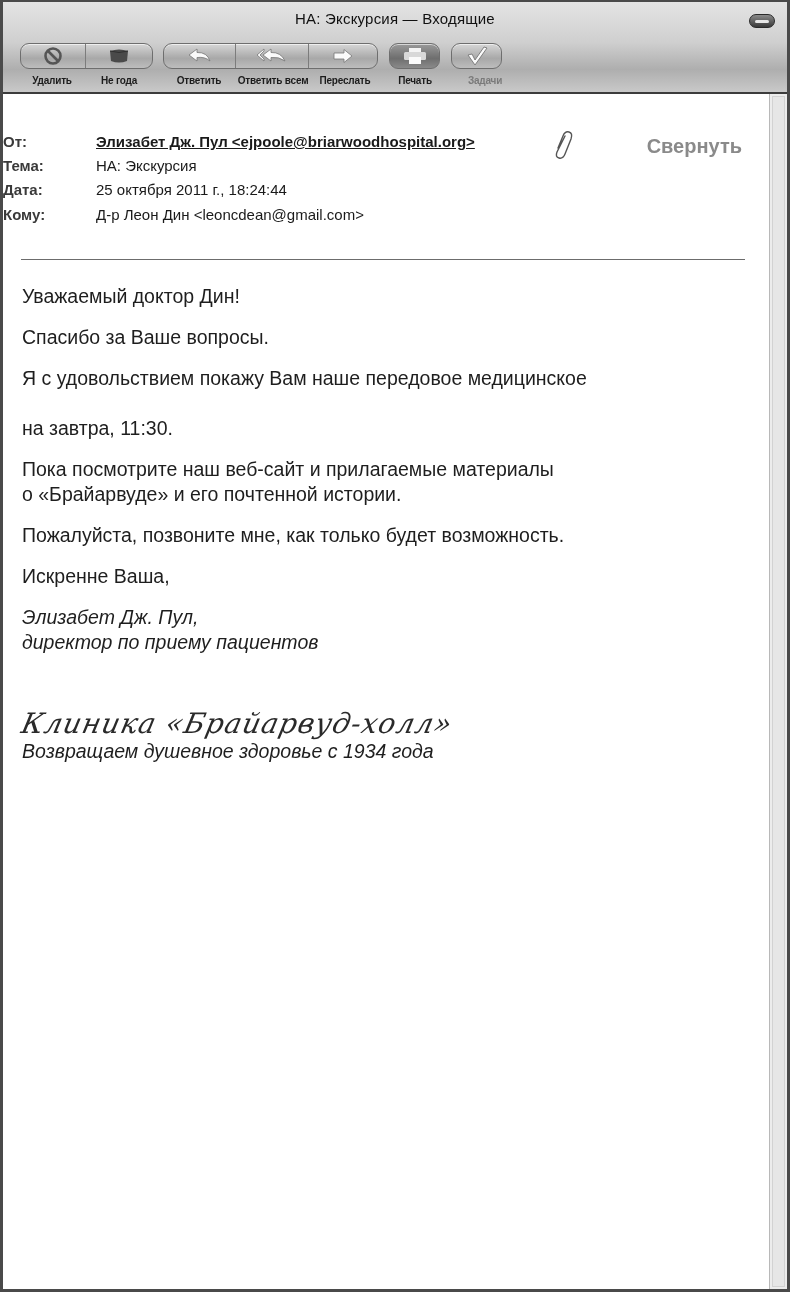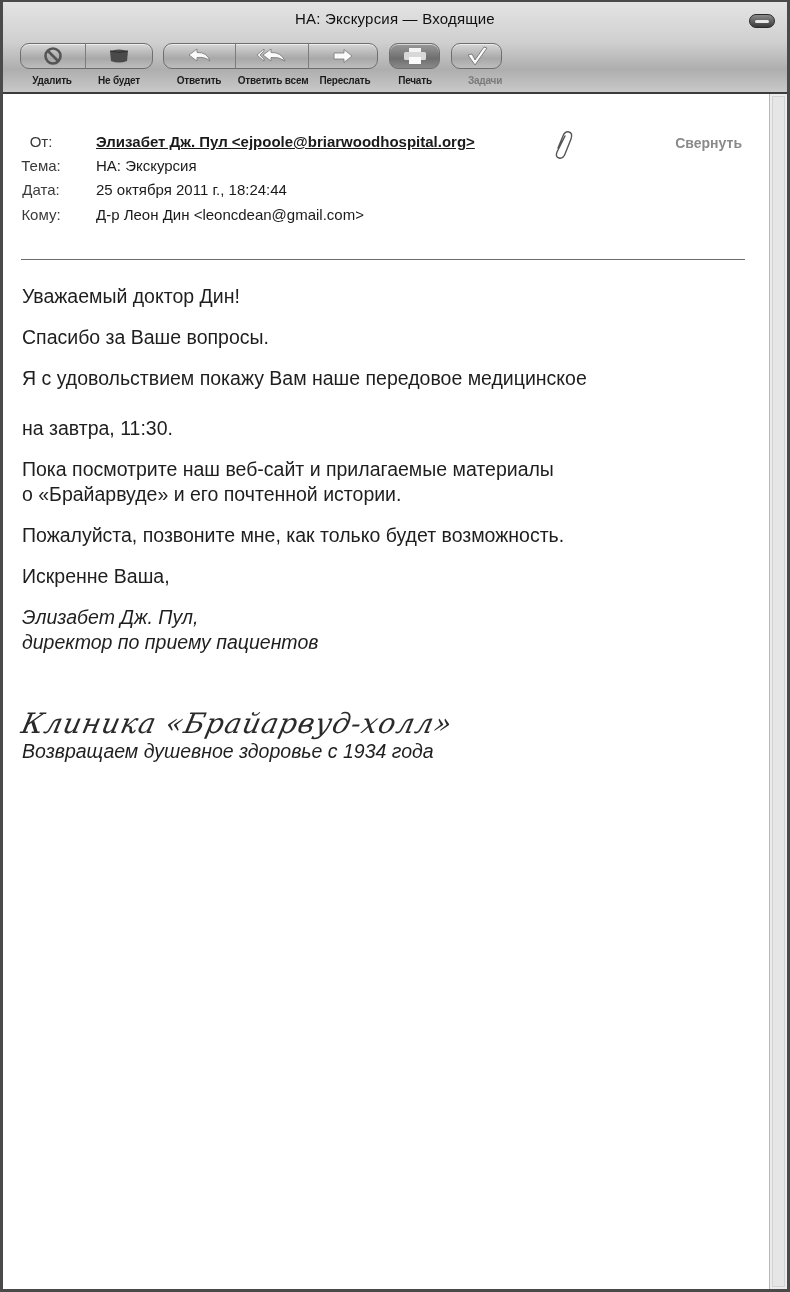--- a/index.html
+++ b/index.html
@@ -56,26 +56,26 @@
       background: #ececec; border-left: 1px solid #b8b8b8;
     }
     .scrollbar::before {
       content: ""; position: absolute; left: 2px; right: 2px; top: 2px; bottom: 2px;
       border: 1px solid #d2d2d2; background: #e6e6e6;
     }
 
     .hdr { position: absolute; left: 0; top: 0; right: 0; }
     .hdr-row { position: absolute; left: 0; height: 22px; font-size: 15px; white-space: nowrap; }
     .hdr-label {
-      position: absolute; left: 0; width: 76px; text-align: center; font-weight: normal; color: #3a3a3a;
+      position: absolute; left: 0; width: 76px; text-align: left; font-weight: bold; color: #3a3a3a;
     }
     .hdr-value { position: absolute; left: 93px; color: #1a1a1a; }
     .hdr-value.bold { font-weight: bold; text-decoration: underline; }
     .collapse-link {
-      position: absolute; right: 27px; top: 41px; font-size: 14px; font-weight: bold; color: #8a8a8a;
+      position: absolute; right: 27px; top: 41px; font-size: 20px; font-weight: bold; color: #8a8a8a;
     }
     .clip { position: absolute; left: 549px; top: 36px; }
     .divider { position: absolute; left: 18px; right: 24px; top: 165px; height: 0; border-top: 1.5px solid #6c6c6c; }
 
     .body-text { position: absolute; left: 19px; top: 190px; width: 720px; font-size: 19.5px; line-height: 25px; color: #1e1e1e; }
     .body-text p { margin-bottom: 16px; }
     .sig { font-style: italic; }
     .script {
       font-family: "DejaVu Serif", serif; font-style: italic; font-size: 28px; color: #2a2a2a;
       margin-top: 40px; margin-bottom: 2px; letter-spacing: 1px; font-weight: normal;
@@ -140,21 +140,21 @@
 
       <div class="seg-group" style="left:448px; width:51px;">
         <div class="seg" style="width:51px;">
           <svg width="24" height="20" viewBox="0 0 24 20">
             <path d="M3 9 L7 8 L10 14 L19 1 L22 2 L10 19 Z" fill="#fafafa" stroke="#777" stroke-width="0.9"></path>
           </svg>
         </div>
       </div>
 
       <div class="tb-label" style="left:49px;">Удалить</div>
-      <div class="tb-label" style="left:116px;">Не будет</div>
+      <div class="tb-label" style="left:116px;">Не года</div>
       <div class="tb-label" style="left:196px;">Ответить</div>
       <div class="tb-label" style="left:270px;">Ответить всем</div>
       <div class="tb-label" style="left:342px;">Переслать</div>
       <div class="tb-label" style="left:412px;">Печать</div>
       <div class="tb-label disabled" style="left:474px;margin-left:8px;">Задачи</div>
     </div>
   </div>
 
   <div class="content">
     <div class="hdr">

